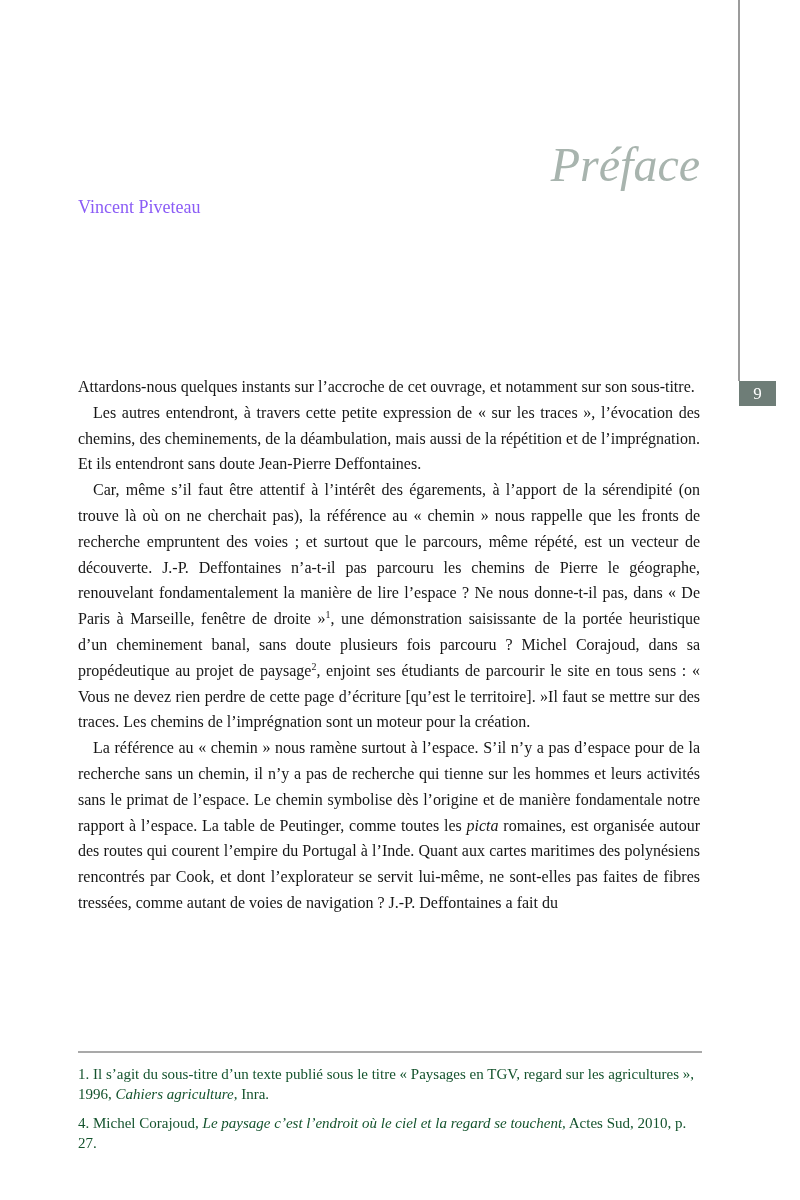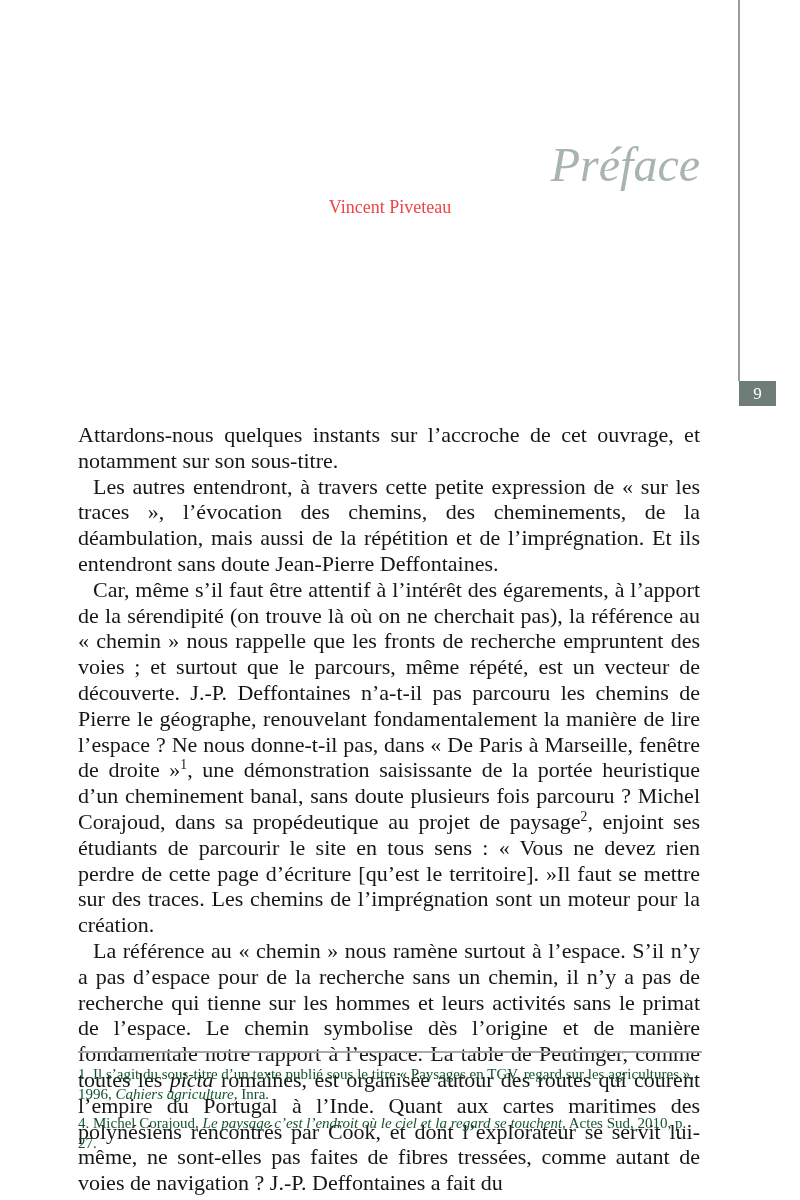--- a/index.html
+++ b/index.html
@@ -43,34 +43,33 @@
     font-size: 48px;
     line-height: 1.2;
     color: #a8b4ae;
     font-weight: 400;
   }
   .author {
     position: absolute;
     top: 197px;
     left: 78px;
     width: 624px;
-    text-align: center;
+    text-align: left;
     font-size: 18px;
-    color: #ef4444;
+    color: #8b5cf6;
   }
   .body-text {
     position: absolute;
     top: 374px;
     left: 78px;
     width: 622px;
-    font-size: 22px;
+    font-size: 16px;
     line-height: 25.8px;
     text-align: justify;
     color: #161616;
-    margin-top: 48px;
   }
   .body-text p.para { margin: 0; text-indent: 15px; }
   .body-text p.para:first-child { text-indent: 0; }
   .it { font-style: italic; }
   sup {
     font-size: 0.62em;
     line-height: 0;
     vertical-align: super;
   }
   .footnotes {

